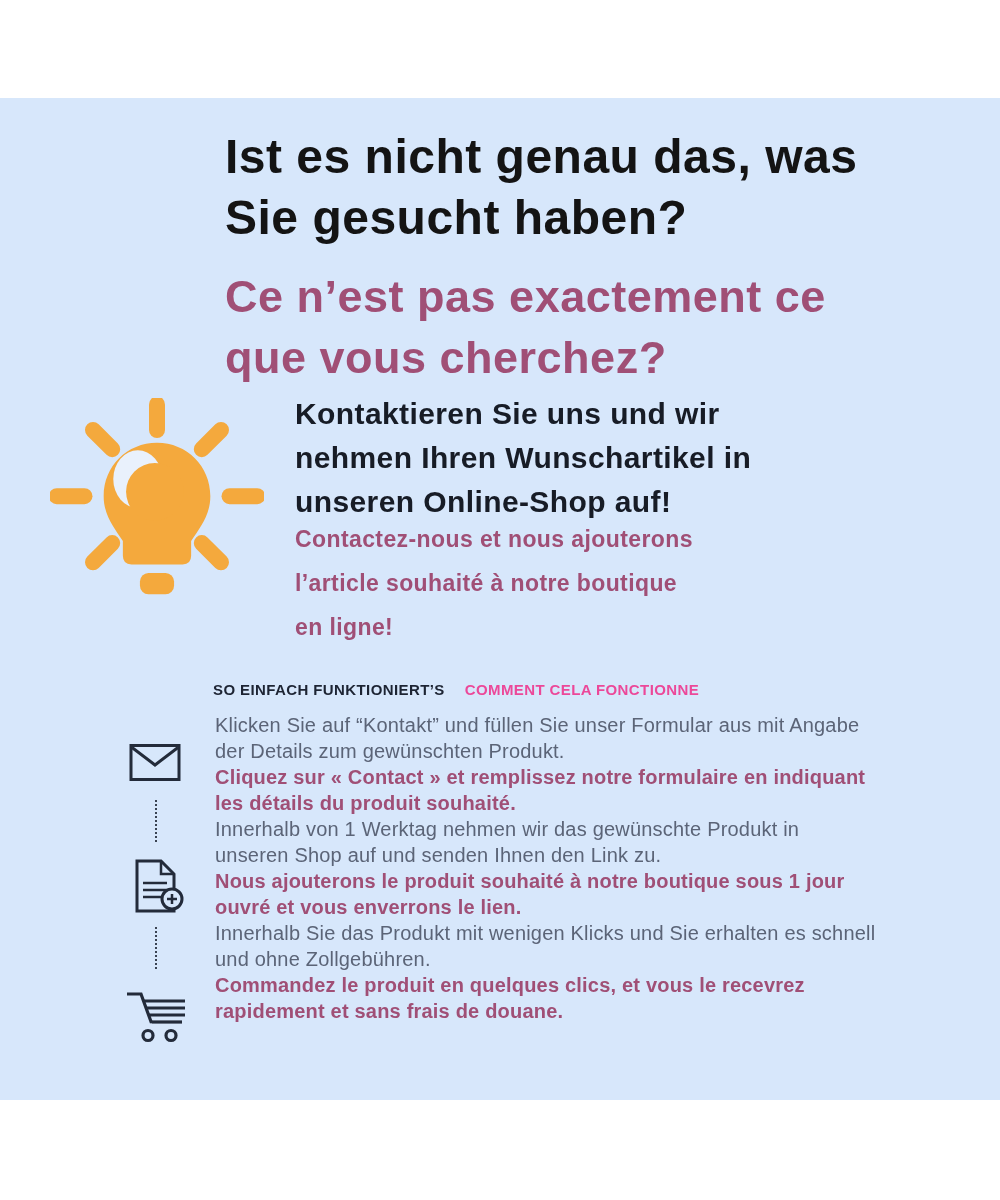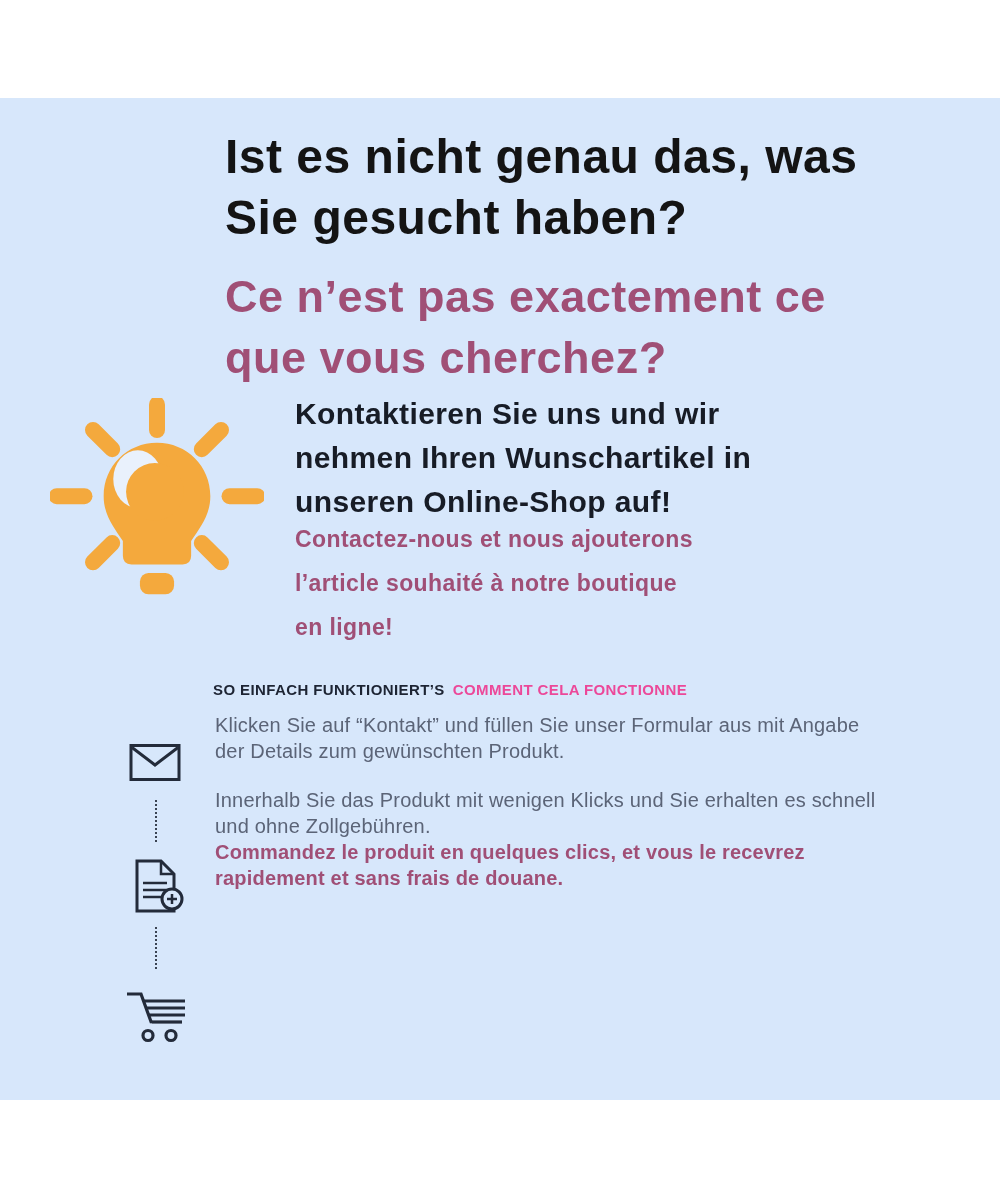--- a/index.html
+++ b/index.html
@@ -32,28 +32,28 @@
     font-size:30px;font-weight:700;line-height:44px;
     color:#171c26;letter-spacing:0.4px;margin-top:7px;
   }
   .sub-fr{
     position:absolute;left:295px;top:517px;width:600px;
     font-size:23px;font-weight:700;line-height:44px;
     color:#a04f76;letter-spacing:0.4px;
   }
   .how-labels{
     position:absolute;left:213px;top:681px;
-    display:flex;gap:8px;
+    display:flex;gap:20px;
     font-size:15px;font-weight:700;letter-spacing:0.4px;
   }
   .how-label-de{color:#1d2433;}
   .how-label-fr{color:#ec4899;}
   .steps{
     position:absolute;left:215px;top:712px;width:775px;
-    display:flex;flex-direction:column;gap:23px;
+    display:flex;flex-direction:column;
     font-size:20px;line-height:26px;
   }
   .step-de{color:#5b6477;font-weight:400;letter-spacing:0.2px;}
   .step-fr{color:#a04f76;font-weight:700;letter-spacing:0.2px;}
   .icon{position:absolute;}
   .icon-envelope{left:129px;top:743px;}
   .icon-doc{left:126px;top:858px;}
   .icon-cart{left:122px;top:986px;}
   .dotted{
     position:absolute;width:0;
@@ -99,20 +99,28 @@
 
 <div class="how-labels">
   <span class="how-label-de">SO EINFACH FUNKTIONIERT’S</span>
   <span class="how-label-fr">COMMENT CELA FONCTIONNE</span>
 </div>
 
 <div class="steps">
   <div>
     <div class="step-de preline">Klicken Sie auf “Kontakt” und füllen Sie unser Formular aus mit Angabe
 der Details zum gewünschten Produkt.</div>
+    <div class="step-fr preline">Cliquez sur « Contact » et remplissez notre formulaire en indiquant
+les détails du produit souhaité.</div>
+  </div>
+  <div>
+    <div class="step-de preline">Innerhalb von 1 Werktag nehmen wir das gewünschte Produkt in
+unseren Shop auf und senden Ihnen den Link zu.</div>
+    <div class="step-fr preline">Nous ajouterons le produit souhaité à notre boutique sous 1 jour
+ouvré et vous enverrons le lien.</div>
   </div>
   <div>
     <div class="step-de preline">Innerhalb Sie das Produkt mit wenigen Klicks und Sie erhalten es schnell
 und ohne Zollgebühren.</div>
     <div class="step-fr preline">Commandez le produit en quelques clics, et vous le recevrez
 rapidement et sans frais de douane.</div>
   </div>
 </div>
 
 <div class="icon icon-envelope">

